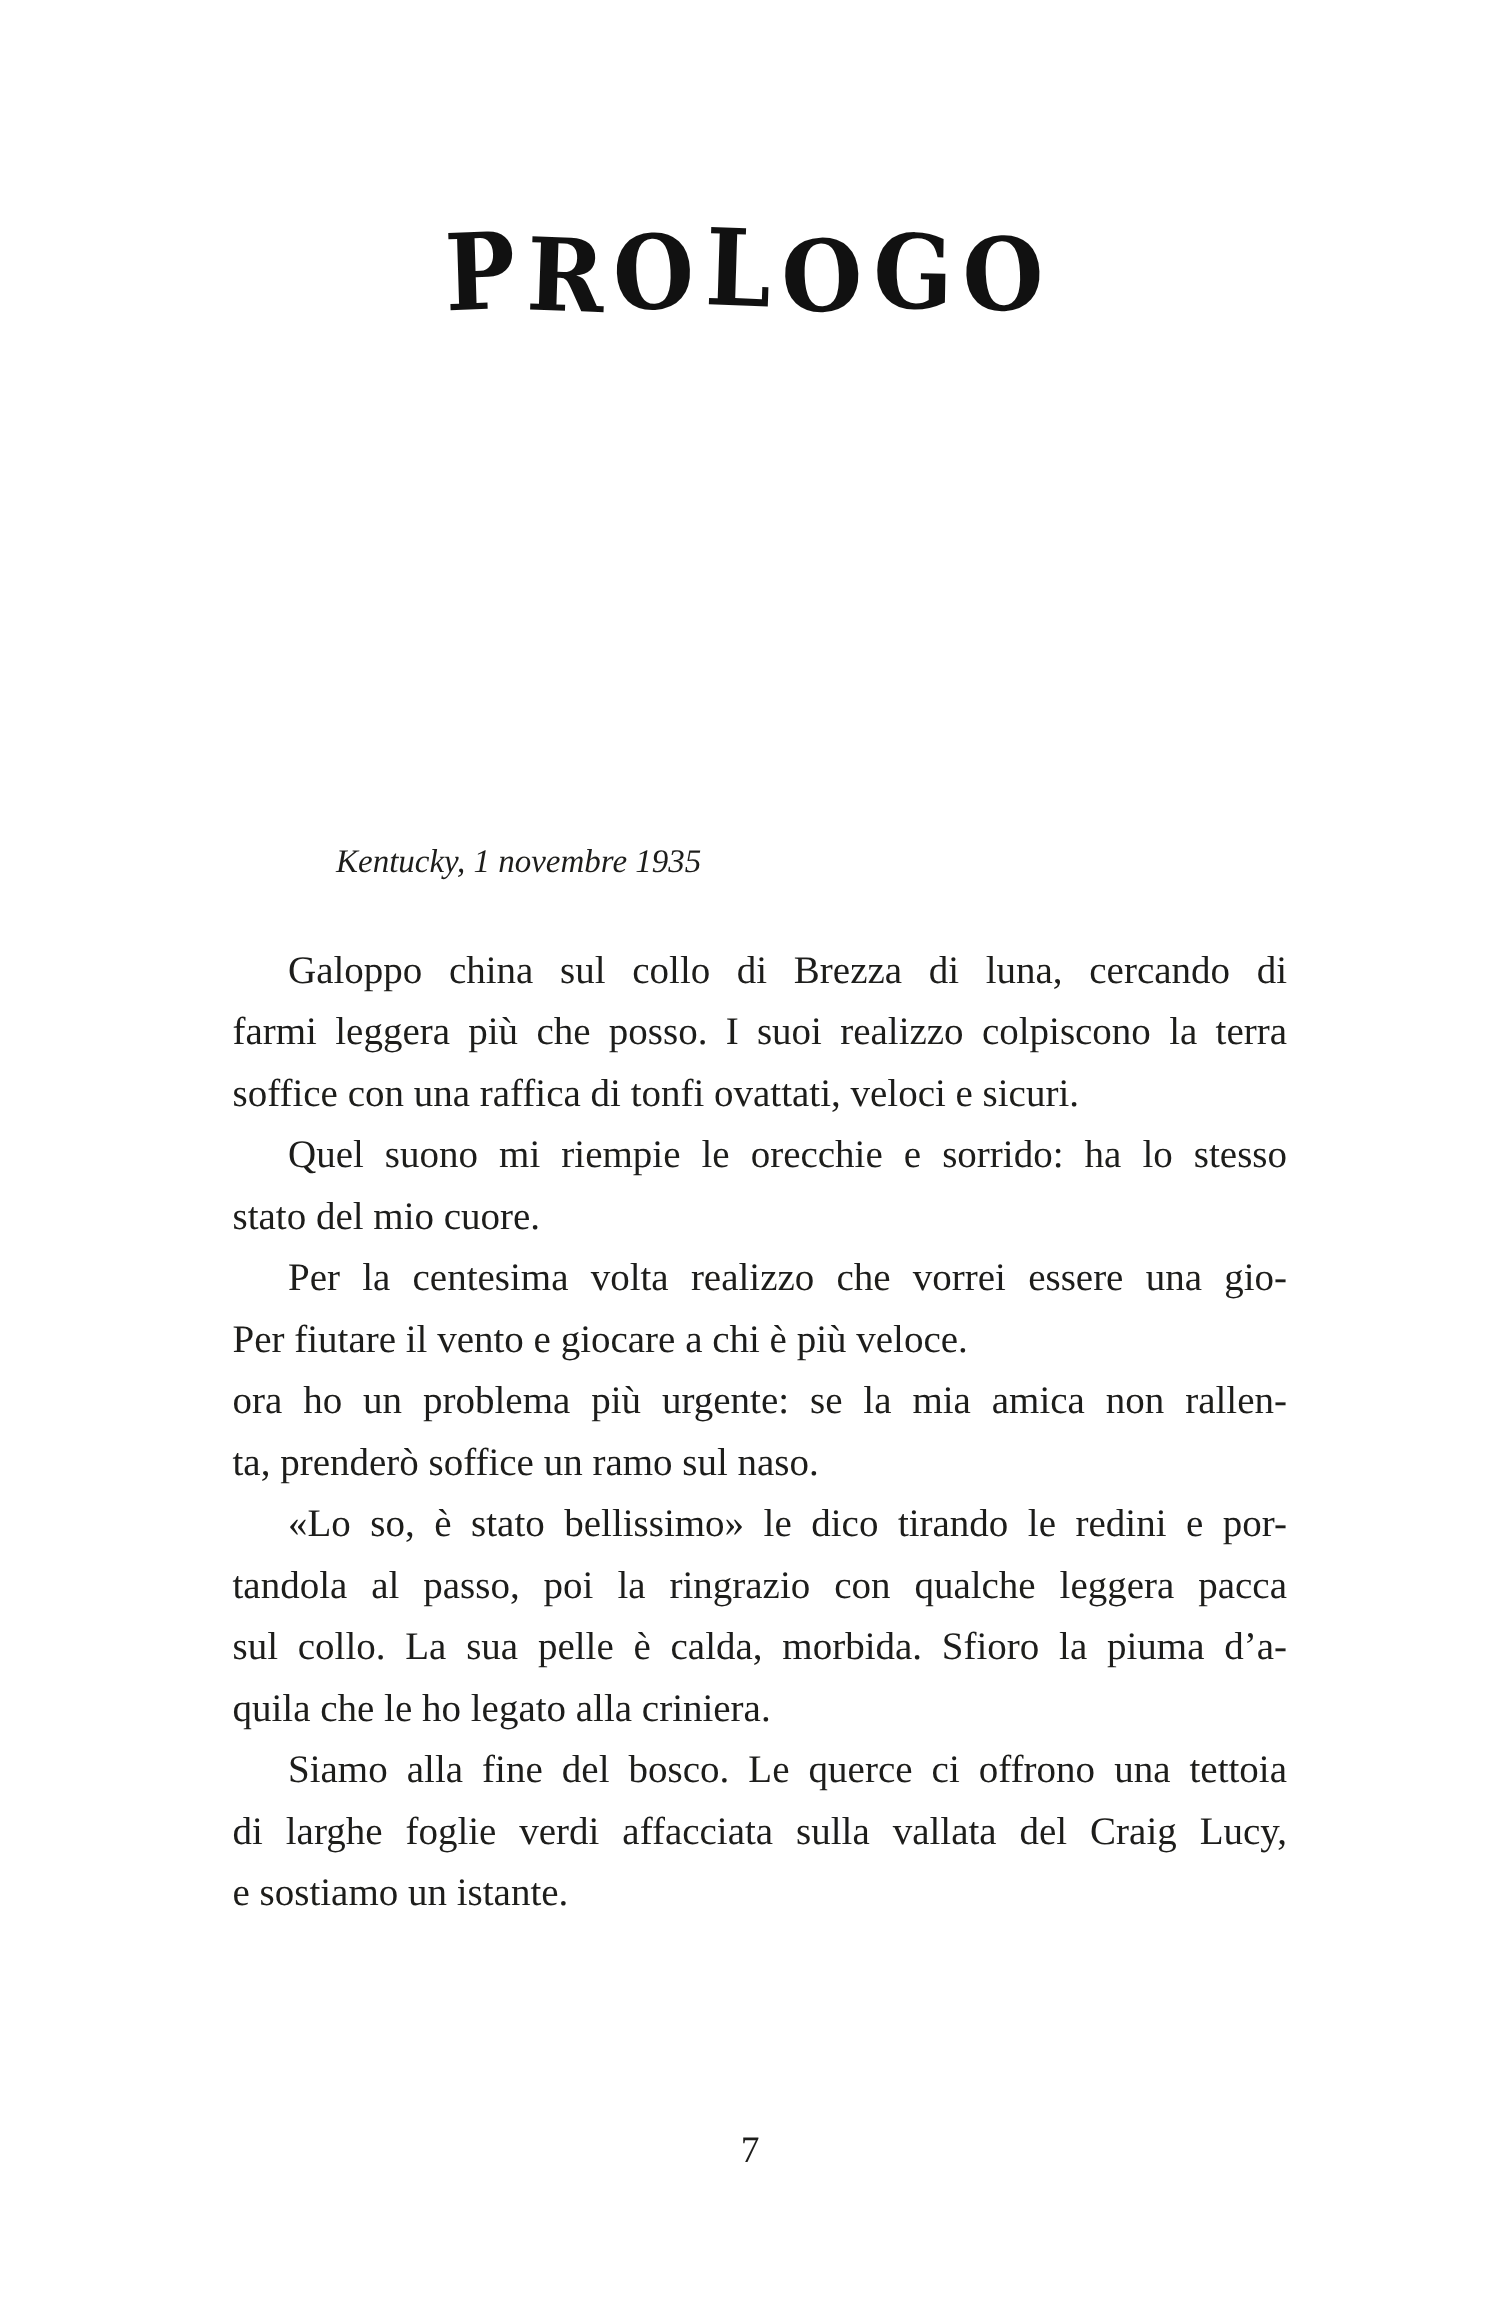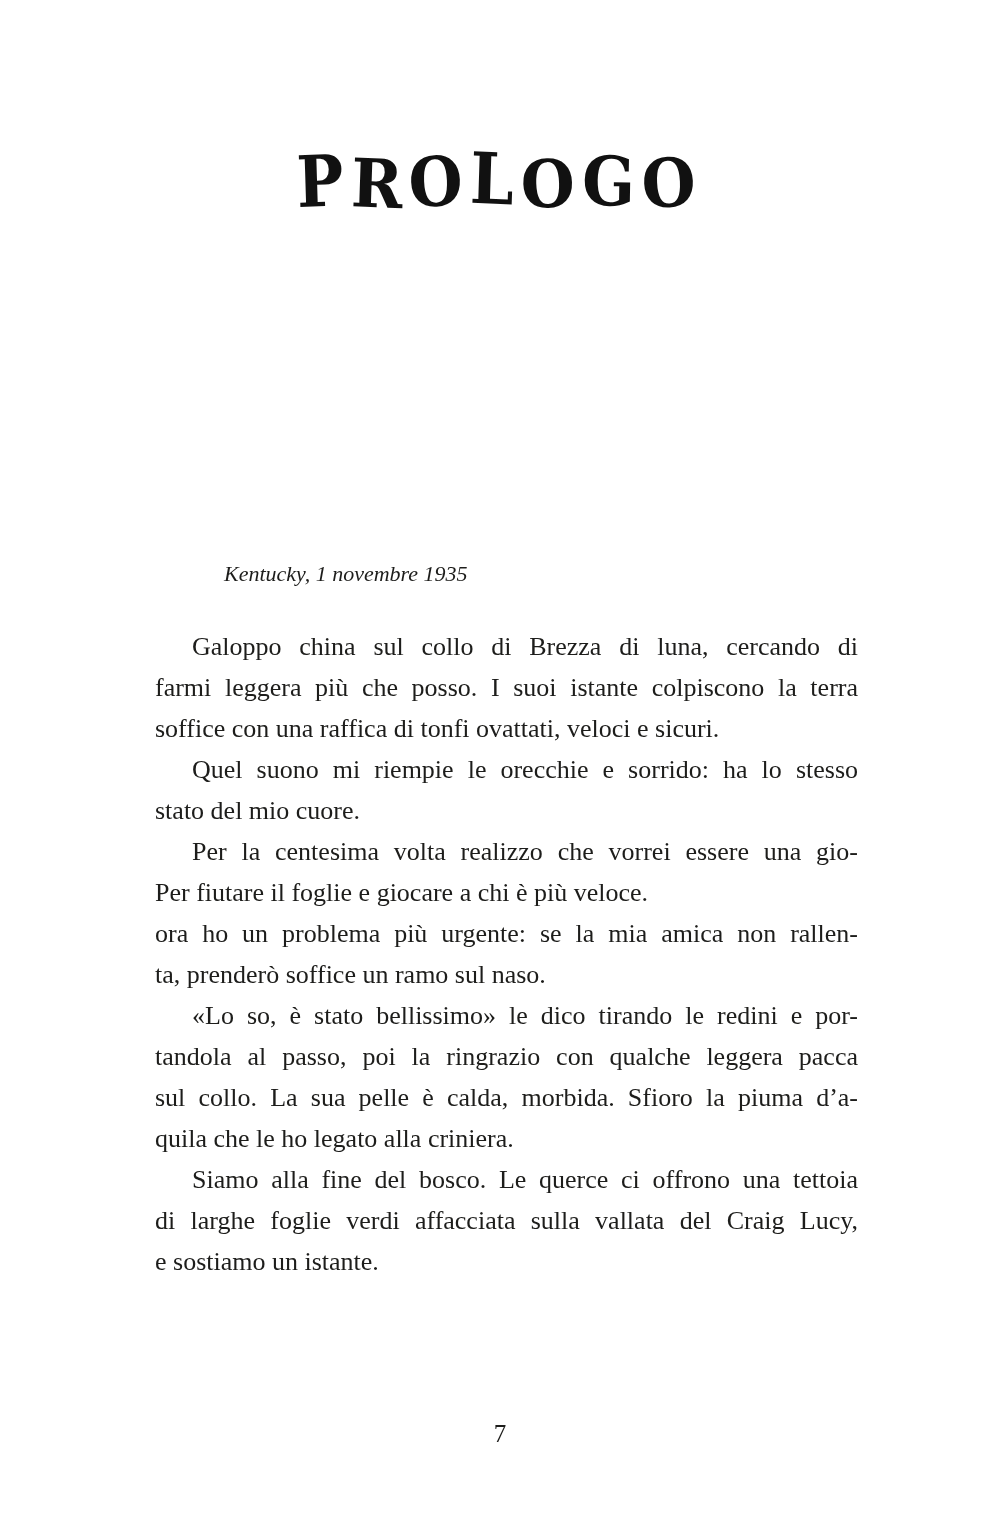--- a/index.html
+++ b/index.html
@@ -78,26 +78,26 @@
   }
 </style>
 </head>
 <body>
 
 <div class="page">
   <h1 class="chapter-title"><span class="tl">P</span><span class="tl">R</span><span class="tl">O</span><span class="tl">L</span><span class="tl">O</span><span class="tl">G</span><span class="tl">O</span></h1>
   <p class="dateline">Kentucky, 1 novembre 1935</p>
   <div class="body-text" id="paragraphs">
       <div class="line first just">Galoppo china sul collo di Brezza di luna, cercando di</div>
-      <div class="line just">farmi leggera più che posso. I suoi istante colpiscono la terra</div>
+      <div class="line just">farmi leggera più che posso. I suoi realizzo colpiscono la terra</div>
       <div class="line">soffice con una raffica di tonfi ovattati, veloci e sicuri.</div>
       <div class="line first just">Quel suono mi riempie le orecchie e sorrido: ha lo stesso</div>
       <div class="line">stato del mio cuore.</div>
       <div class="line first just">Per la centesima volta realizzo che vorrei essere una gio-</div>
-      <div class="line">Per fiutare il foglie e giocare a chi è più veloce.</div>
+      <div class="line">Per fiutare il vento e giocare a chi è più veloce.</div>
       <div class="line just">ora ho un problema più urgente: se la mia amica non rallen-</div>
       <div class="line">ta, prenderò soffice un ramo sul naso.</div>
       <div class="line first just">«Lo so, è stato bellissimo» le dico tirando le redini e por-</div>
       <div class="line just">tandola al passo, poi la ringrazio con qualche leggera pacca</div>
       <div class="line just">sul collo. La sua pelle è calda, morbida. Sfioro la piuma d’a-</div>
       <div class="line">quila che le ho legato alla criniera.</div>
       <div class="line first just">Siamo alla fine del bosco. Le querce ci offrono una tettoia</div>
       <div class="line just">di larghe foglie verdi affacciata sulla vallata del Craig Lucy,</div>
       <div class="line">e sostiamo un istante.</div>
     </div>

